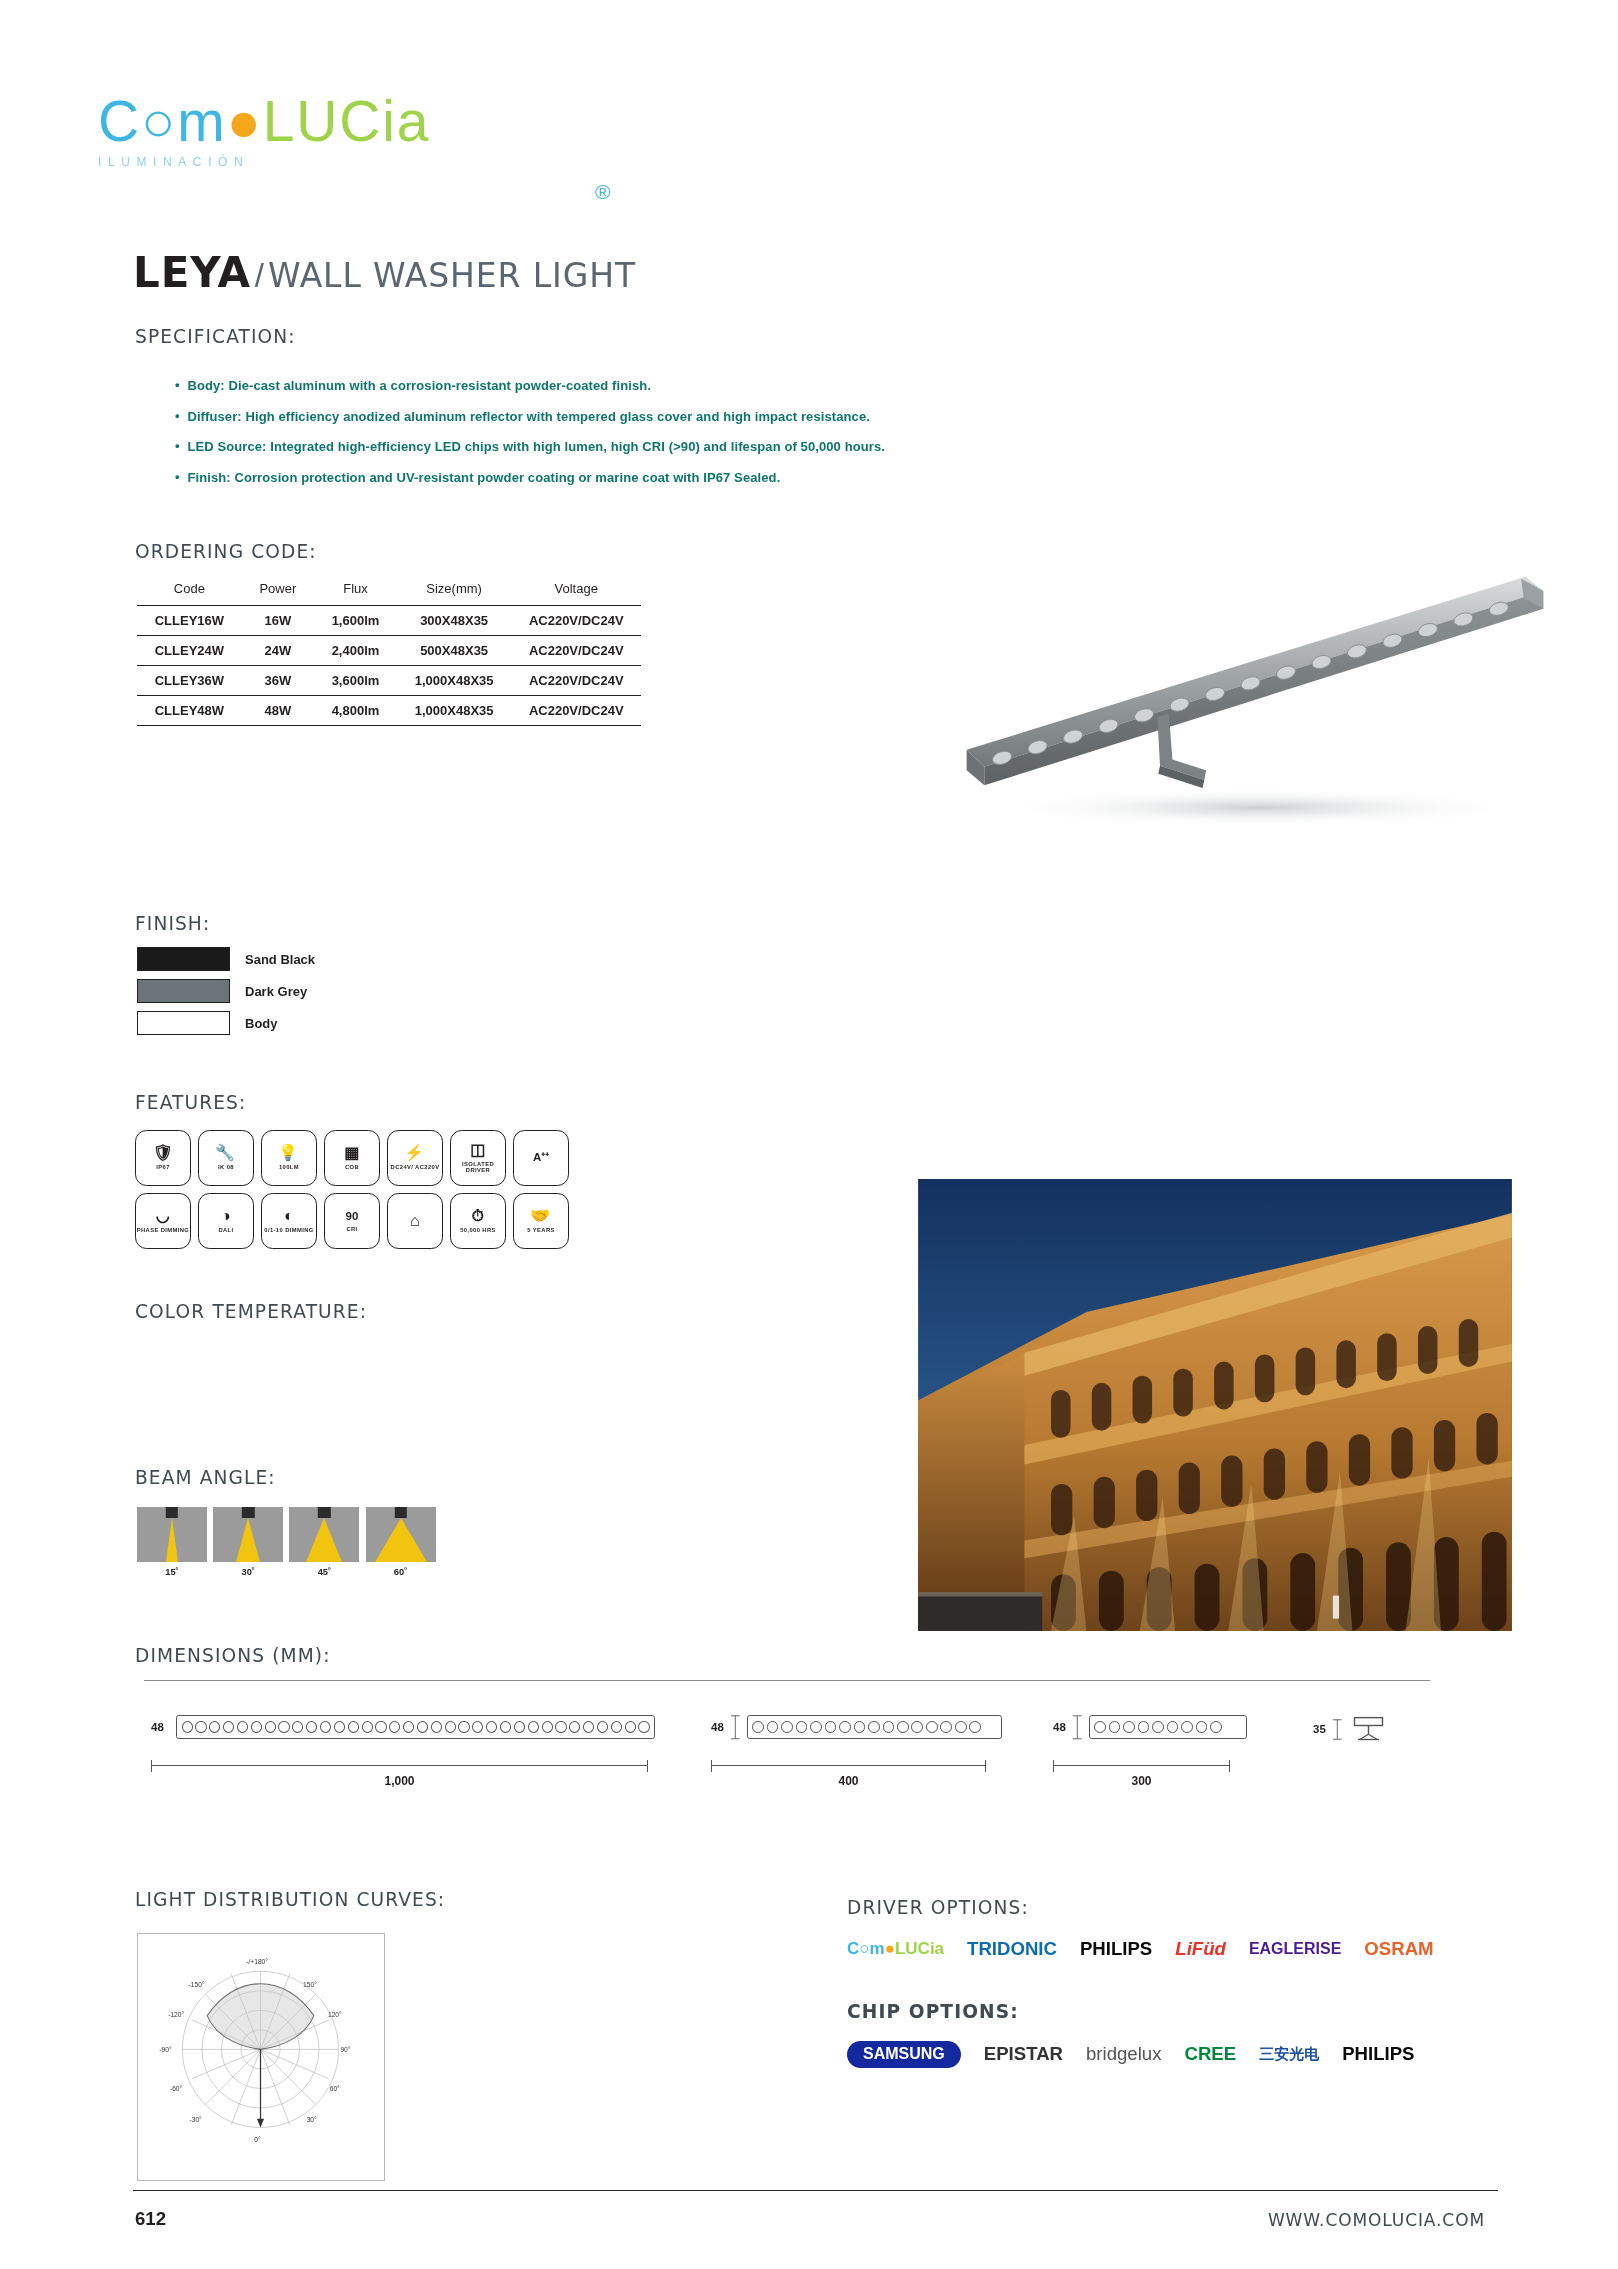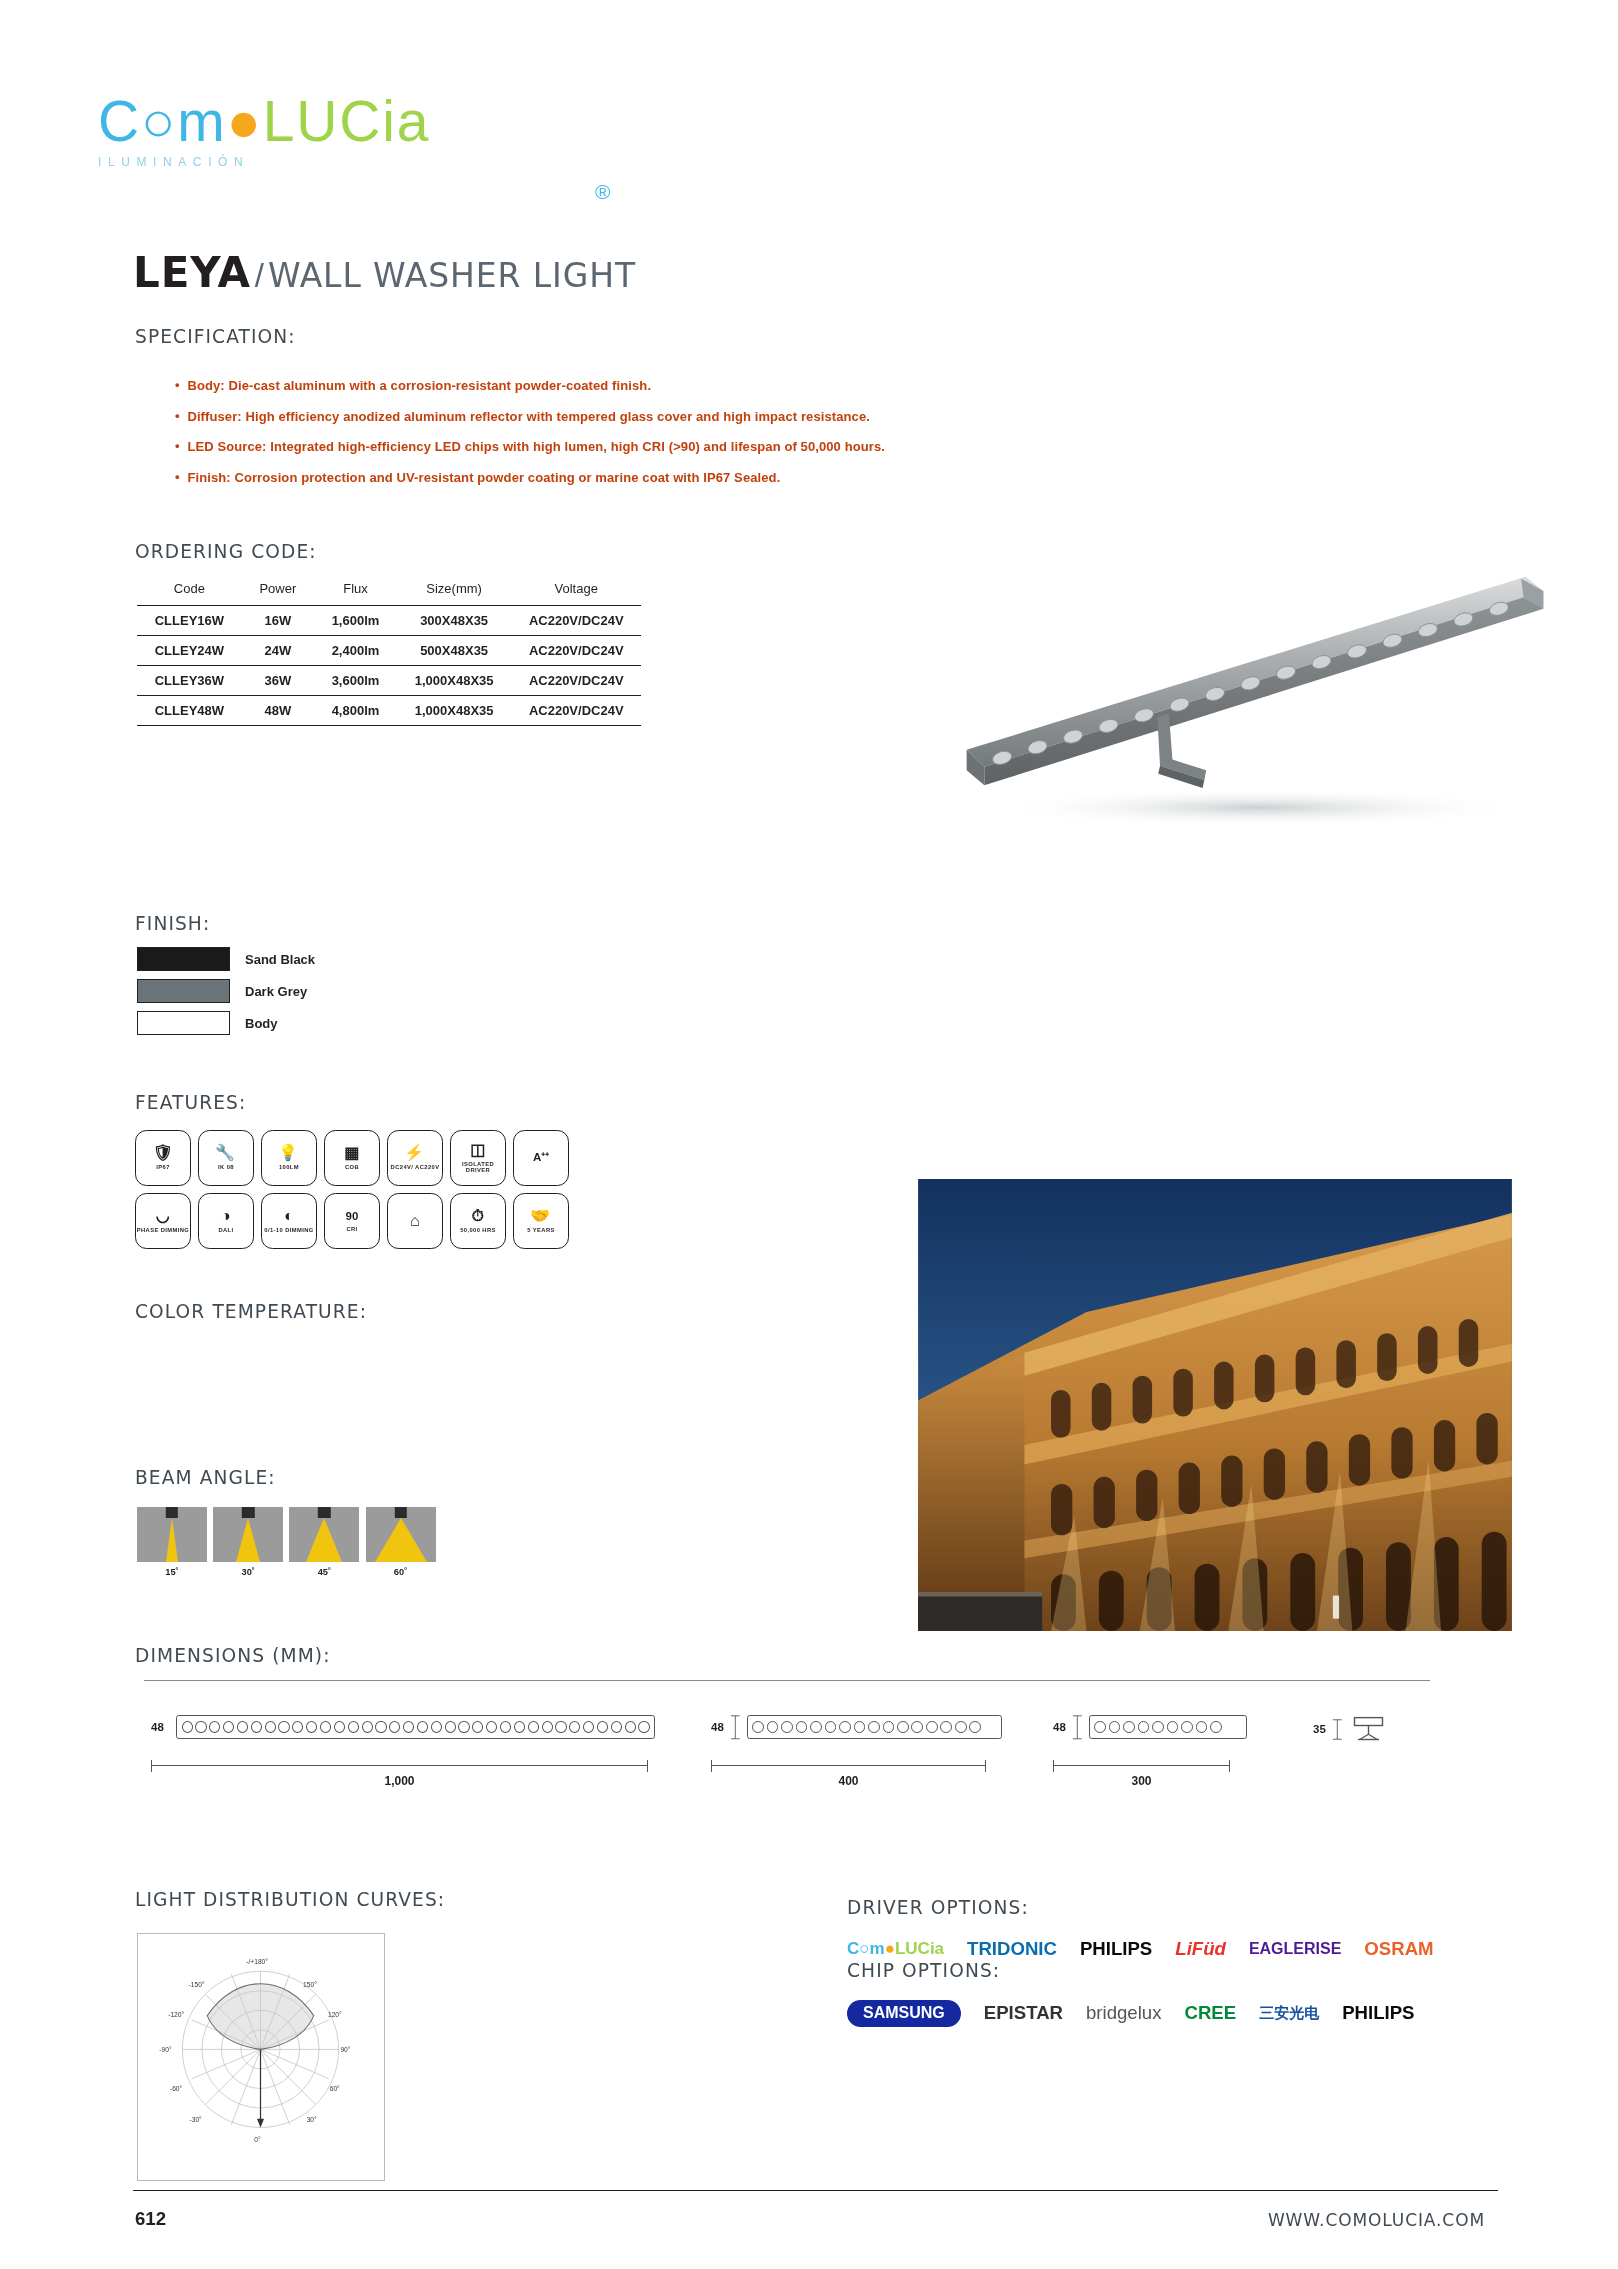--- a/index.html
+++ b/index.html
@@ -41,21 +41,21 @@
     font-weight:400;
     white-space:nowrap;
   }
 
   
   .spec-list { position:absolute; left:135px; top:364px; width:1064px; }
   .spec-list li {
     list-style:none;
     font-size:13px;
     font-weight:700;
-    color:#c2410c;
+    color:#0f766e;
     margin-bottom:15.5px;
     position:relative;
     padding-left:12.4px;
     letter-spacing:0.1px;
   }
   .spec-list li:before { content:"•"; position:absolute; left:0; top:-0.9px; }
 
   
   .order-table { position:absolute; left:137px; top:576px; border-collapse:collapse; }
   .order-table th {
@@ -639,21 +639,21 @@
       <div class="brand" style="font-size:17px;">
         <span style="color:#3eb7e4;">C○m</span><span style="color:#f5a81c;">●</span><span style="color:#9fd34a;">LUCia</span>
       </div>
       <div class="brand" style="color:#0b6db0;">TRIDONIC</div>
       <div class="brand" style="color:#0b0b0b;">PHILIPS</div>
       <div class="brand" style="color:#e8322a; font-style:italic;">LiFüd</div>
       <div class="brand" style="color:#4c1d95; font-size:16px;">EAGLERISE</div>
       <div class="brand" style="color:#e8622a;">OSRAM</div>
     </div>
 
-    <div class="sec-h" style="position:static; ">CHIP OPTIONS:</div>
+    <div class="sec-h" style="position:static; margin-top:41px;font-weight:bold;">CHIP OPTIONS:</div>
     <div class="brand-row">
       <div class="brand" style="color:#ffffff; background:#1428a0; border-radius:19.5px; padding:4.4px 16px; font-size:16px;">SAMSUNG</div>
       <div class="brand" style="color:#333;">EPISTAR</div>
       <div class="brand" style="color:#555; font-weight:400;">bridgelux</div>
       <div class="brand" style="color:#00893d;">CREE</div>
       <div class="brand" style="color:#1a52a0; font-size:15px;">三安光电</div>
       <div class="brand" style="color:#0b0b0b;">PHILIPS</div>
     </div>
   </div>
 

